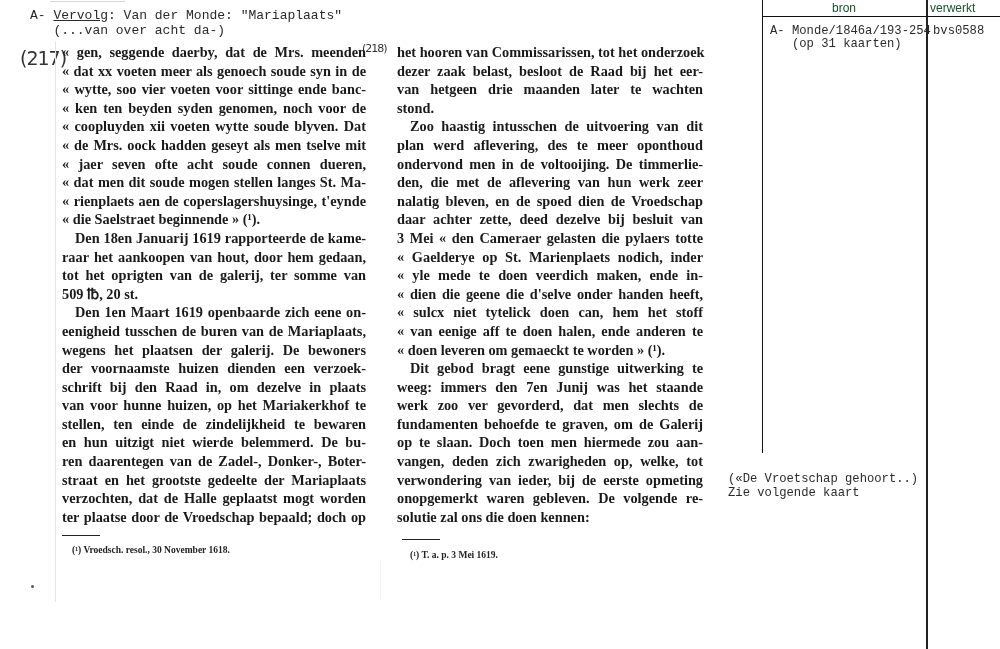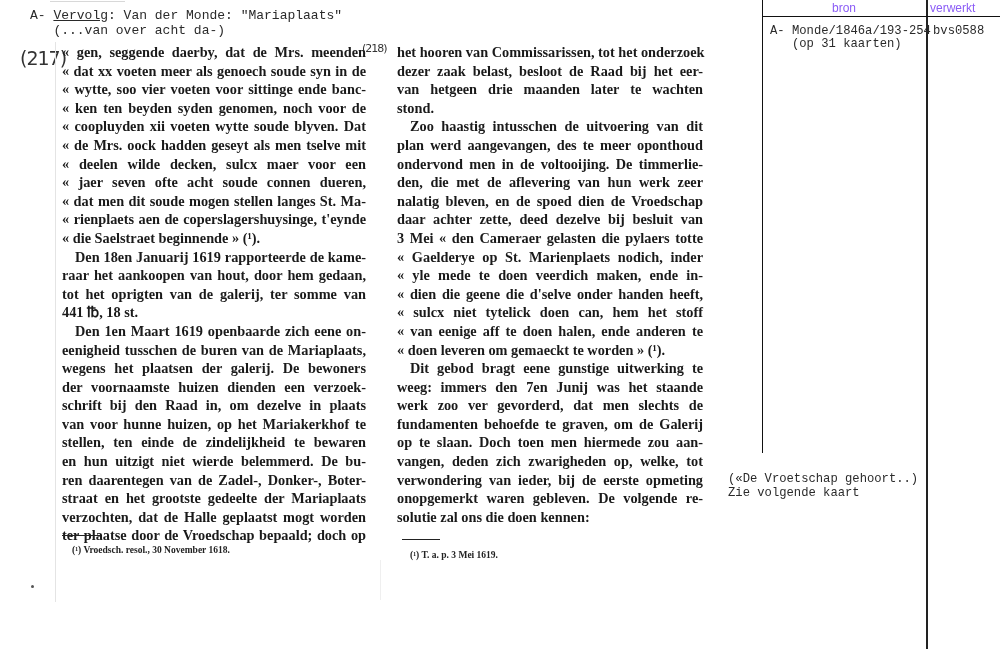--- a/index.html
+++ b/index.html
@@ -33,21 +33,21 @@
   #fn-left { left: 72px; top: 545px; }
   #fn-right { left: 410px; top: 550px; }
   #stray-dot { position: absolute; left: 31px; top: 585px; width: 3px; height: 3px; border-radius: 50%; background: #555; }
 
   
   #tbl { position: absolute; left: 762px; top: 0; width: 238px; height: 649px; }
   #tbl .vline { position: absolute; width: 1px; background: #111; }
   #vl-left { left: 0; top: 0; height: 453px; }
   #vl-mid { left: 164px; top: 0; height: 649px; width: 2px !important; background:#222 !important; }
   #hl-head { position: absolute; left: 0; top: 16px; width: 238px; height: 1px; background: #111; }
-  .th { position: absolute; top: 1px; font-family: "Liberation Sans", "DejaVu Sans", sans-serif; font-size: 12px; color: #8b5cf6; }
+  .th { position: absolute; top: 1px; font-family: "Liberation Sans", "DejaVu Sans", sans-serif; font-size: 12px; color: #14532d; }
   #th-bron { left: 0; width: 164px; text-align: center; }
   #th-verwerkt { left: 168px; }
   #cell-bron { position: absolute; left: 8px; top: 25px; font-size: 12.2px; line-height: 13px; white-space: pre; }
   #cell-verwerkt { position: absolute; left: 171px; top: 25px; font-size: 12.2px; line-height: 13px; }
   #note { position: absolute; left: 728px; top: 473px; font-size: 12.2px; line-height: 13.5px; white-space: pre; }
 </style>
 </head>
 <body>
 
 <div id="top-mark"></div>
@@ -62,31 +62,30 @@
 <div id="edge-mid" class="scan-edge"></div>
 
 <div id="col-left" class="col">
   <div>
     <span class="line">« gen, seggende daerby, dat de Mrs. meenden</span>
     <span class="line">« dat xx voeten meer als genoech soude syn in de</span>
     <span class="line">« wytte, soo vier voeten voor sittinge ende banc-</span>
     <span class="line">« ken ten beyden syden genomen, noch voor de</span>
     <span class="line">« coopluyden xii voeten wytte soude blyven. Dat</span>
     <span class="line">« de Mrs. oock hadden geseyt als men tselve mit</span>
-    <span class="line">« deelen wilde decken, sulcx maer voor een</span>
     <span class="line">« jaer seven ofte acht soude connen dueren,</span>
     <span class="line">« dat men dit soude mogen stellen langes St. Ma-</span>
     <span class="line">« rienplaets aen de coperslagershuysinge, t'eynde</span>
     <span class="line last">« die Saelstraet beginnende » (¹).</span>
   </div>
   <div>
     <span class="line indent">Den 18en Januarij 1619 rapporteerde de kame-</span>
     <span class="line">raar het aankoopen van hout, door hem gedaan,</span>
     <span class="line">tot het oprigten van de galerij, ter somme van</span>
-    <span class="line last">441 ℔, 18 st.</span>
+    <span class="line last">509 ℔, 20 st.</span>
   </div>
   <div>
     <span class="line indent">Den 1en Maart 1619 openbaarde zich eene on-</span>
     <span class="line">eenigheid tusschen de buren van de Mariaplaats,</span>
     <span class="line">wegens het plaatsen der galerij. De bewoners</span>
     <span class="line">der voornaamste huizen dienden een verzoek-</span>
     <span class="line">schrift bij den Raad in, om dezelve in plaats</span>
     <span class="line">van voor hunne huizen, op het Mariakerkhof te</span>
     <span class="line">stellen, ten einde de zindelijkheid te bewaren</span>
     <span class="line">en hun uitzigt niet wierde belemmerd. De bu-</span>
@@ -103,21 +102,21 @@
 
 <div id="col-right" class="col">
   <div>
     <span class="line">het hooren van Commissarissen, tot het onderzoek</span>
     <span class="line">dezer zaak belast, besloot de Raad bij het eer-</span>
     <span class="line">van hetgeen drie maanden later te wachten</span>
     <span class="line last">stond.</span>
   </div>
   <div>
     <span class="line indent">Zoo haastig intusschen de uitvoering van dit</span>
-    <span class="line">plan werd aangevangen, des te meer oponthoud</span>
+    <span class="line">plan werd aflevering, des te meer oponthoud</span>
     <span class="line">ondervond men in de voltooijing. De timmerlie-</span>
     <span class="line">den, die met de aflevering van hun werk zeer</span>
     <span class="line">nalatig bleven, en de spoed dien de Vroedschap</span>
     <span class="line">daar achter zette, deed dezelve bij besluit van</span>
     <span class="line">3 Mei « den Cameraer gelasten die pylaers totte</span>
     <span class="line">« Gaelderye op St. Marienplaets nodich, inder</span>
     <span class="line">« yle mede te doen veerdich maken, ende in-</span>
     <span class="line">« dien die geene die d'selve onder handen heeft,</span>
     <span class="line">« sulcx niet tytelick doen can, hem het stoff</span>
     <span class="line">« van eenige aff te doen halen, ende anderen te</span>

